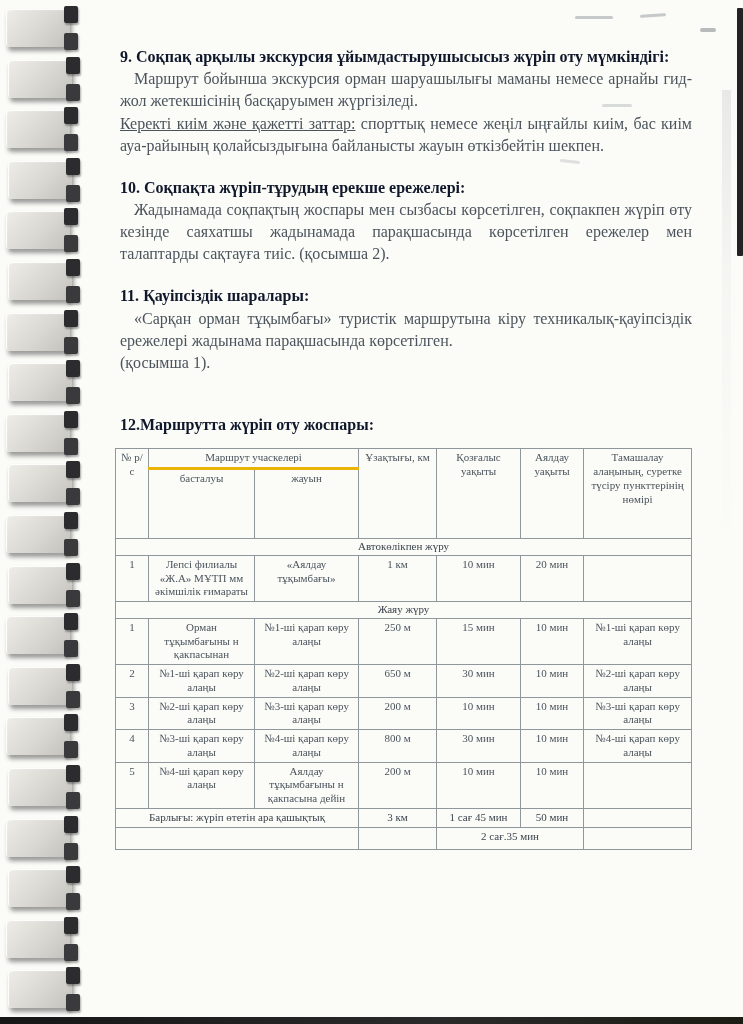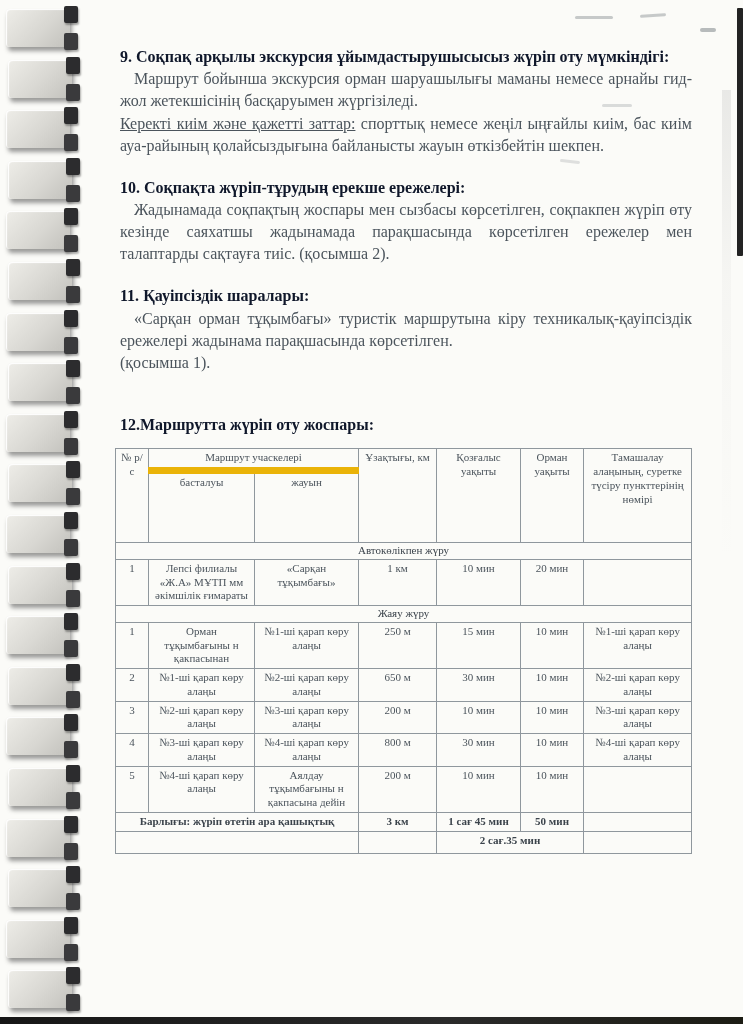--- a/index.html
+++ b/index.html
@@ -51,21 +51,21 @@
   
   table.route{
     border-collapse:collapse;table-layout:fixed;width:576px;margin-left:-5px;
     font-size:11px;line-height:1.25;color:#4b545c;
   }
   table.route th,table.route td{
     border:1px solid #8f979d;padding:2px 3px;vertical-align:top;text-align:center;
     font-weight:normal;overflow:hidden;
   }
   table.route .sec-row td{font-weight:normal;color:#3c444c;padding:1px 3px;}
-  table.route .bold{font-weight:bold;color:#3c444c;}
+  table.route .bold{font-weight:normal;color:#3c444c;}
   table.route .empty-row td{height:17px;}
 </style>
 </head>
 <body>
 
 <div class="binding">
     <div class="ring" style="top: 6px; left: 6px;">
       <div class="body"></div>
       <div class="hook-t"></div>
       <div class="hook-b"></div>
@@ -205,38 +205,38 @@
         <col style="width:106px">
         <col style="width:104px">
       <col style="width:78px">
         <col style="width:84px">
         <col style="width:63px">
         <col style="width:108px">
     </colgroup>
     <tbody>
       <tr>
         <th rowspan="2">№ р/с</th>
-        <th colspan="2" style="border-bottom:7px solid #eab308;">Маршрут учаскелері</th>
+        <th colspan="2" style="border-bottom:3px solid #eab308;">Маршрут учаскелері</th>
         <th rowspan="2">Ұзақтығы, км</th>
         <th rowspan="2">Қозғалыс уақыты</th>
-        <th rowspan="2">Орман уақыты</th>
+        <th rowspan="2">Аялдау уақыты</th>
         <th rowspan="2">Тамашалау алаңының, суретке түсіру пункттерінің нөмірі</th>
       </tr>
       <tr>
         <th style="height:64px;">басталуы</th>
         <th>жауын</th>
       </tr>
 
       <tr class="sec-row">
         <td colspan="7">Автокөлікпен жүру</td>
       </tr>
       <tr>
         <td>1</td>
         <td>Лепсі филиалы «Ж.А» МҰТП мм әкімшілік ғимараты</td>
-        <td>«Сарқан тұқымбағы»</td>
+        <td>«Аялдау тұқымбағы»</td>
         <td>1 км</td>
         <td>10 мин</td>
         <td>20 мин</td>
         <td></td>
       </tr>
 
       <tr class="sec-row">
         <td colspan="7">Жаяу жүру</td>
       </tr>
       <tr>

